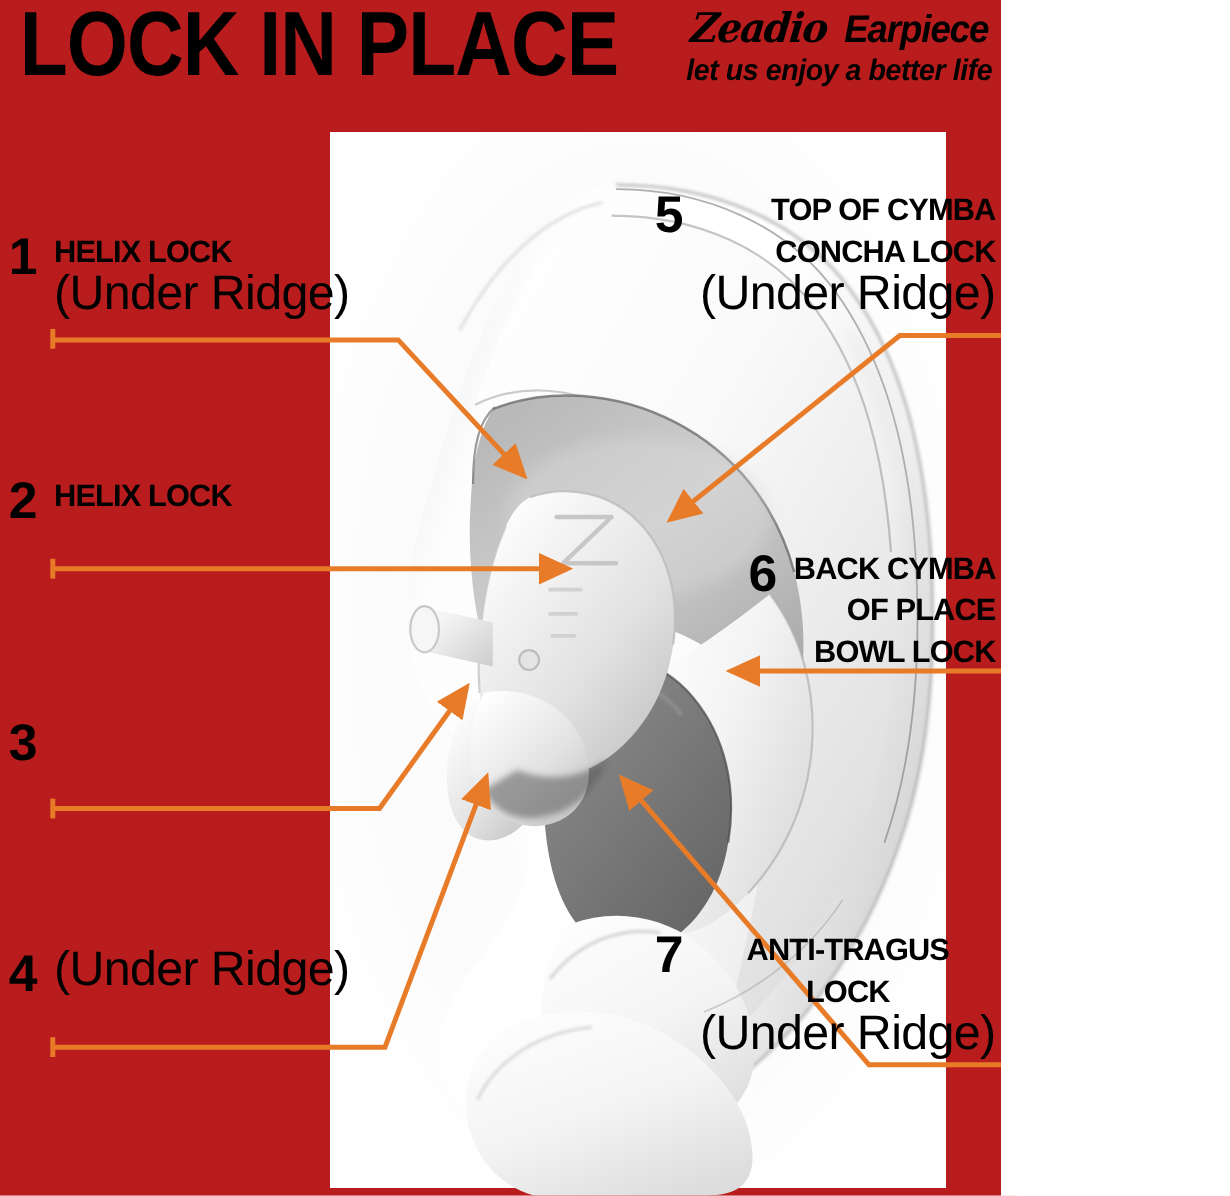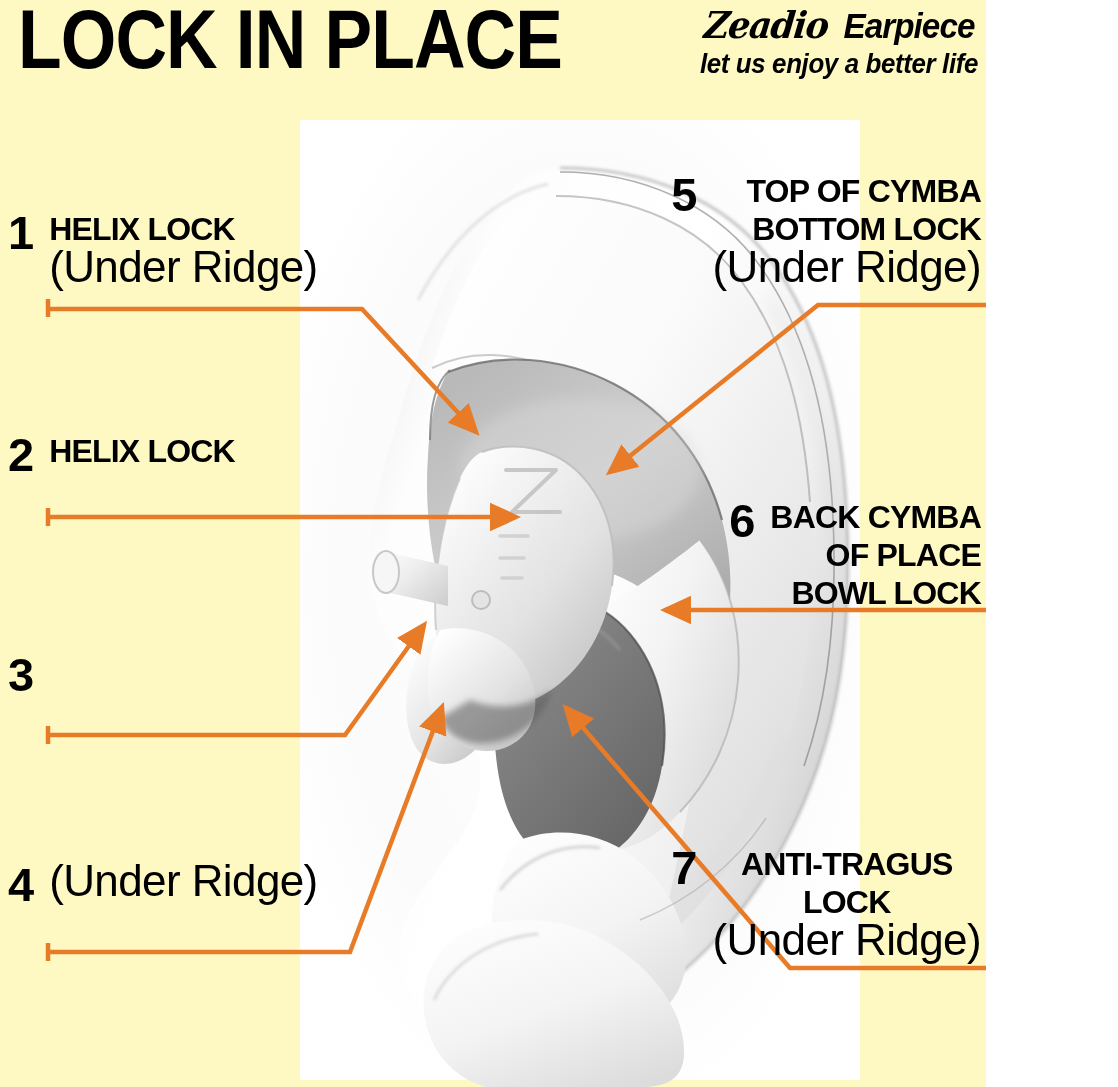--- a/index.html
+++ b/index.html
@@ -2,23 +2,23 @@
 <html><head>
 <meta charset="utf-8">
 <style>
   html, body {
     margin: 0;
     padding: 0;
     background: #ffffff;
   }
   #page {
     position: relative;
-    width: 986px;
+    width: 910px;
     height: 1087px;
-    background: #fef9c3;
+    background: #b91c1c;
     overflow: hidden;
     font-family: "Liberation Sans", sans-serif;
     color: #000000;
   }
 
   
   #header-title {
     position: absolute;
     left: 18px;
     top: -6px;
@@ -86,21 +86,21 @@
     font-weight: bold;
     font-size: 47px;
     line-height: 45px;
     letter-spacing: -1px;
   }
   .callout .txt {
     font-family: "Liberation Sans", sans-serif;
   }
   .callout .main {
     font-weight: bold;
-    font-size: 32px;
+    font-size: 28px;
     line-height: 38px;
     letter-spacing: -0.8px;
     white-space: nowrap;
   }
   .callout .sub {
     font-weight: normal;
     font-size: 44px;
     line-height: 38px;
     letter-spacing: -0.6px;
     white-space: nowrap;
@@ -352,21 +352,21 @@
     <div class="num">4</div>
     <div class="txt">
       <div class="sub">(Under Ridge)</div>
     </div>
   </div>
 
   <div class="callout right align-right" id="callout-5">
     <div class="num">5</div>
     <div class="txt">
       <div class="main">TOP OF CYMBA</div>
-      <div class="main">BOTTOM LOCK</div>
+      <div class="main">CONCHA LOCK</div>
       <div class="sub">(Under Ridge)</div>
     </div>
   </div>
 
   <div class="callout right align-right" id="callout-6">
     <div class="num">6</div>
     <div class="txt">
       <div class="main">BACK CYMBA</div>
       <div class="main">OF PLACE</div>
       <div class="main">BOWL LOCK</div>

